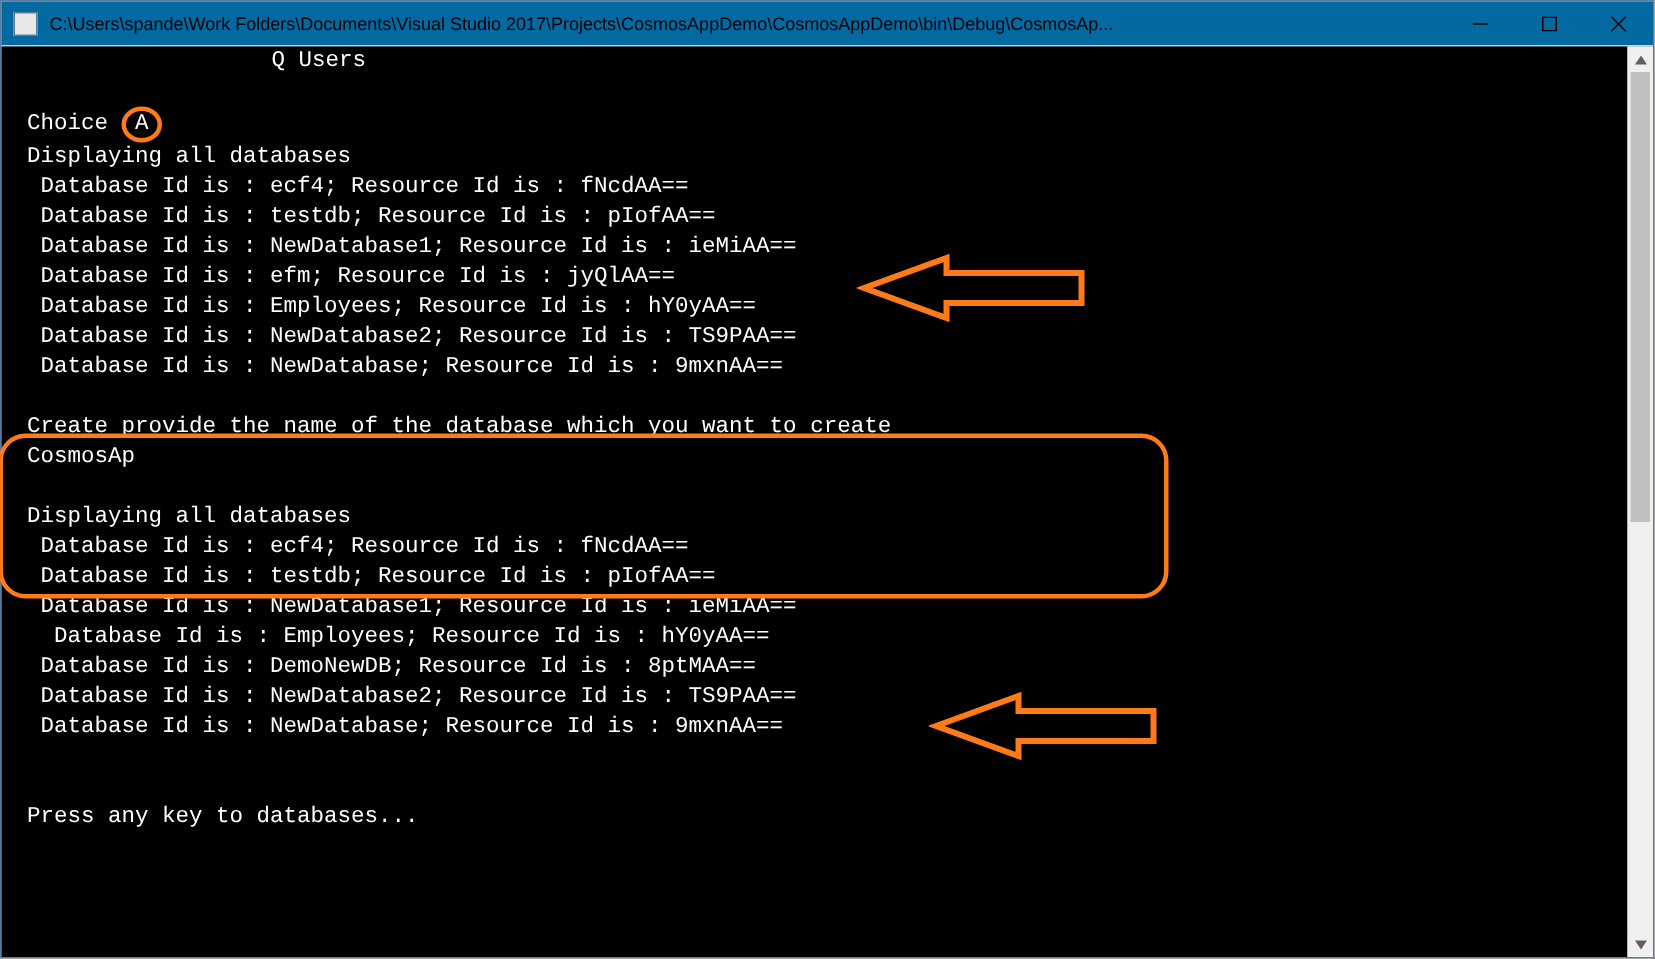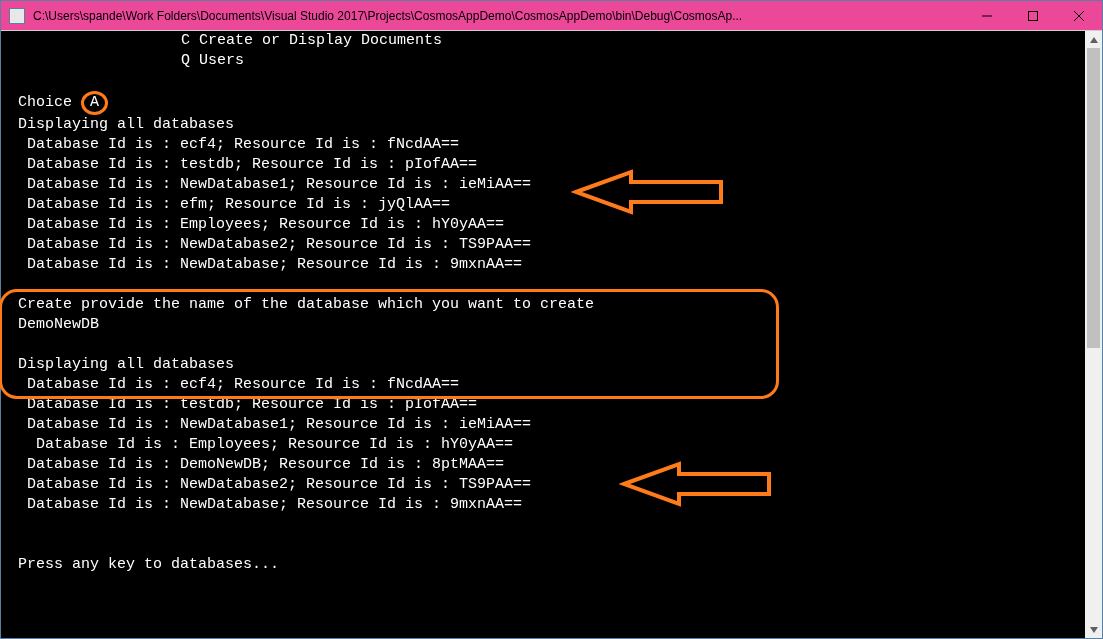--- a/index.html
+++ b/index.html
@@ -1,18 +1,18 @@
 <!DOCTYPE html>
 <html><head>
   <meta charset="utf-8">
   <style>
     * { box-sizing: border-box; margin: 0; padding: 0; }
     html, body { width: 1103px; height: 639px; font-family: Consolas, 'Courier New', monospace; background: #f0f0f0; overflow: hidden; }
     .window { width: 1103px; height: 639px; border: 1px solid #5a7fa0; display: flex; flex-direction: column; }
-    .titlebar { height: 30px; background: #ec4899; display: flex; align-items: center; border-bottom: 1px solid #d0d0d0; }
+    .titlebar { height: 30px; background: #0369a1; display: flex; align-items: center; border-bottom: 1px solid #d0d0d0; }
     .titlebar-icon { width: 16px; height: 16px; margin: 0 8px; border: 1px solid #5a7fa0; background: #e8e8e8; }
     .titlebar-text { flex: 1; font-family: 'Segoe UI', sans-serif; font-size: 12px; color: #000; white-space: nowrap; overflow: hidden; text-overflow: ellipsis; padding-right: 8px; }
     .titlebar-buttons { display: flex; height: 100%; }
     .tb-btn { width: 46px; height: 100%; display: flex; align-items: center; justify-content: center; font-family: 'Segoe UI', sans-serif; font-size: 12px; color: #000; }
     .tb-btn svg { width: 10px; height: 10px; stroke: #000; stroke-width: 1; fill: none; }
     .client { position: relative; flex: 1; background: #000000; display: flex; }
     .console { flex: 1; color: #ffffff; font-size: 15px; line-height: 20px; padding: 0; position: relative; height: 100%; }
     .ln { white-space: pre; padding-left: 17px; }
     .menuind { padding-left: 180px; }
     .choice-circle { display: inline-block; border: 3px solid #ff7b1a; border-radius: 50%; padding: 0 6px; line-height: 18px; }
@@ -45,35 +45,34 @@
       <div class="tb-btn close">
         <svg viewBox="0 0 10 10">
             <line x1="0" y1="0" x2="10" y2="10"></line>
             <line x1="10" y1="0" x2="0" y2="10"></line>
           </svg>
       </div>
     </div>
   </div>
   <div class="client">
     <div class="console">
-      <div class="ln menuind">C Create or Display Documents</div>
       <div class="ln menuind">Q Users</div>
       <div class="ln">&nbsp;</div>
       <div class="ln"><span>Choice </span><span class="choice-circle">A</span></div>
       <div class="ln">Displaying all databases</div>
       <div class="ln"> Database Id is : ecf4; Resource Id is : fNcdAA==</div>
       <div class="ln"> Database Id is : testdb; Resource Id is : pIofAA==</div>
       <div class="ln"> Database Id is : NewDatabase1; Resource Id is : ieMiAA==</div>
       <div class="ln"> Database Id is : efm; Resource Id is : jyQlAA==</div>
       <div class="ln"> Database Id is : Employees; Resource Id is : hY0yAA==</div>
       <div class="ln"> Database Id is : NewDatabase2; Resource Id is : TS9PAA==</div>
       <div class="ln"> Database Id is : NewDatabase; Resource Id is : 9mxnAA==</div>
       <div class="ln">&nbsp;</div>
       <div class="ln">Create provide the name of the database which you want to create</div>
-      <div class="ln">DemoNewDB</div>
+      <div class="ln">CosmosAp</div>
       <div class="ln">&nbsp;</div>
       <div class="ln">Displaying all databases</div>
       <div class="ln"> Database Id is : ecf4; Resource Id is : fNcdAA==</div>
       <div class="ln"> Database Id is : testdb; Resource Id is : pIofAA==</div>
       <div class="ln"> Database Id is : NewDatabase1; Resource Id is : ieMiAA==</div>
       <div class="ln">  Database Id is : Employees; Resource Id is : hY0yAA==</div>
       <div class="ln"> Database Id is : DemoNewDB; Resource Id is : 8ptMAA==</div>
       <div class="ln"> Database Id is : NewDatabase2; Resource Id is : TS9PAA==</div>
       <div class="ln"> Database Id is : NewDatabase; Resource Id is : 9mxnAA==</div>
       <div class="ln">&nbsp;</div>

